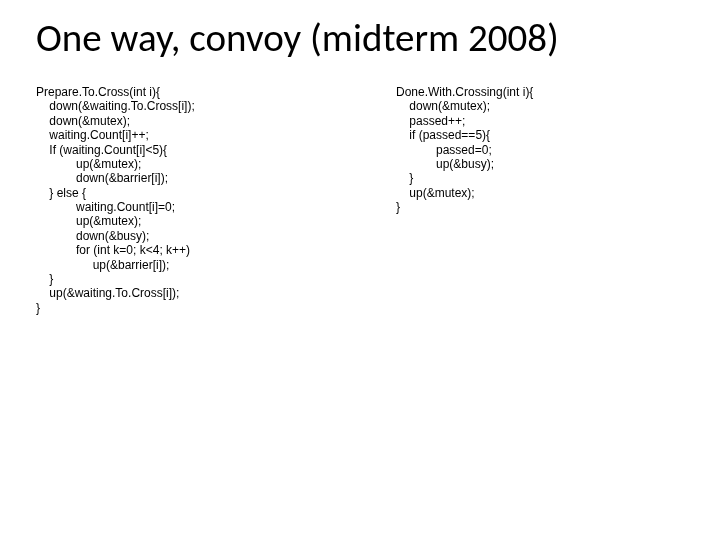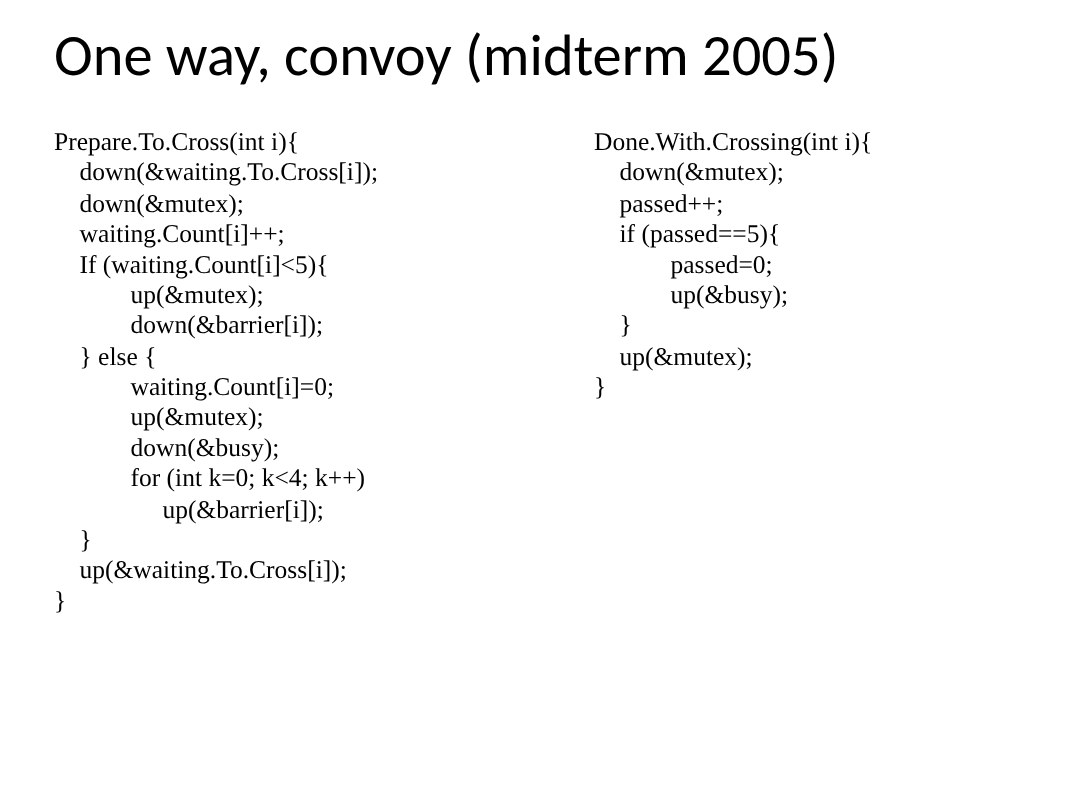--- a/index.html
+++ b/index.html
@@ -32,31 +32,31 @@
     align-items: flex-start;
   }
   .col-left {
     width: 360px;
     flex: 0 0 auto;
   }
   .col-right {
     flex: 1 1 auto;
   }
   .code {
-    font-family: Liberation Serif, serif;
-    font-size: 17px;
+    font-family: Liberation Sans, sans-serif;
+    font-size: 12px;
     line-height: 1.2;
     white-space: pre;
   }
 </style>
 </head>
 <body>
 
 <div class="slide">
-  <h1 class="title">One way, convoy (midterm 2005)</h1>
+  <h1 class="title">One way, convoy (midterm 2008)</h1>
   <div class="columns">
     <div class="col-left">
       <div class="code">Prepare.To.Cross(int i){
     down(&amp;waiting.To.Cross[i]);
     down(&amp;mutex);
     waiting.Count[i]++;
     If (waiting.Count[i]&lt;5){
             up(&amp;mutex);
             down(&amp;barrier[i]);
     } else {

